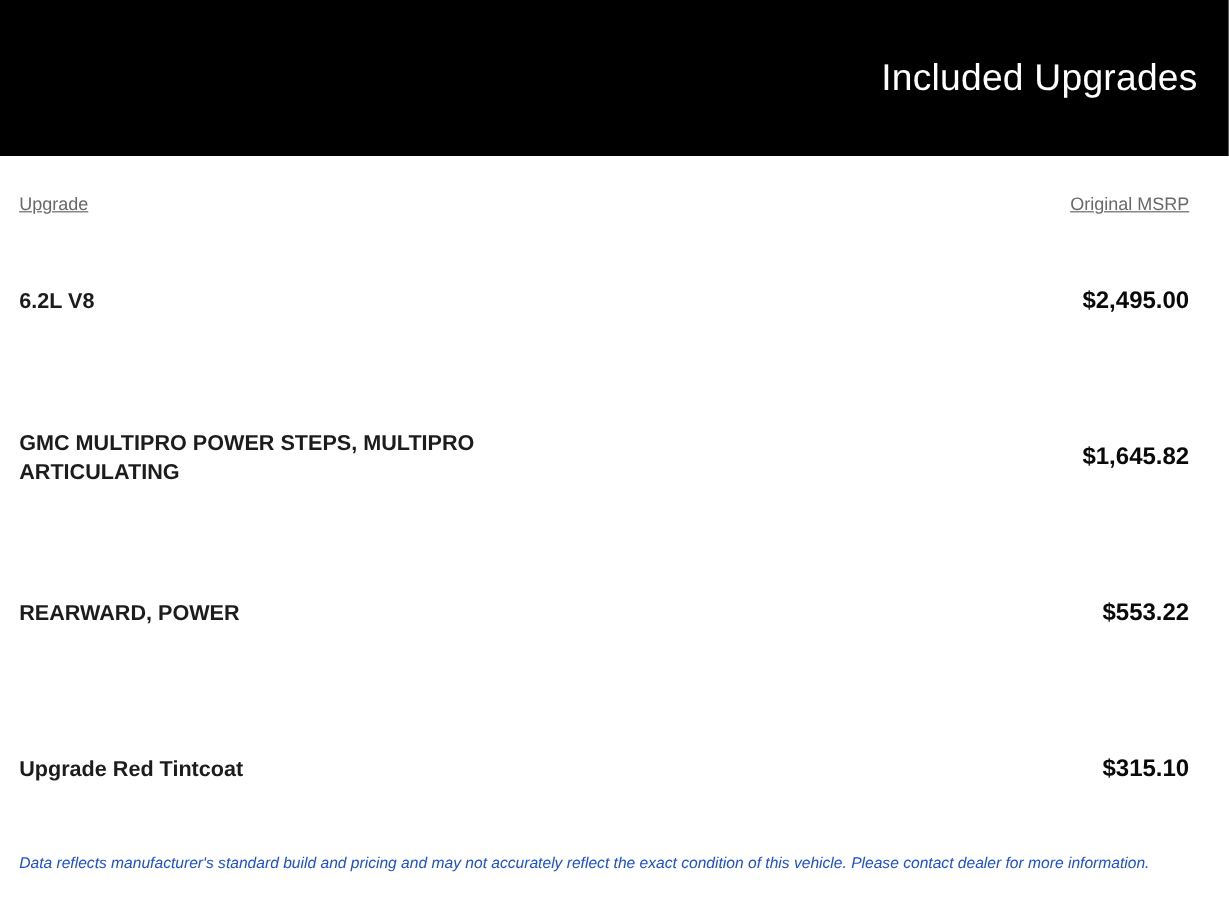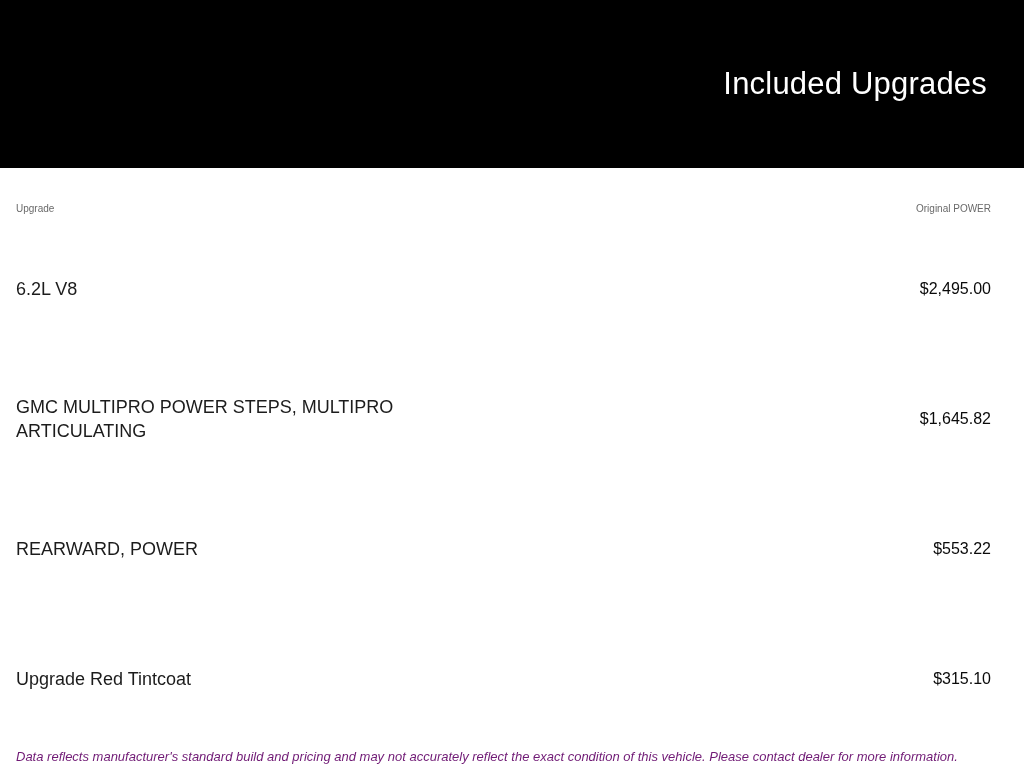--- a/index.html
+++ b/index.html
@@ -7,89 +7,91 @@
     width: 1024px;
     height: 768px;
     background: #ffffff;
     font-family: "Liberation Sans", sans-serif;
     overflow: hidden;
   }
   .page { width: 1024px; height: 768px; background: #ffffff; }
 
   
   .banner {
-    height: 168px;
+    height: 130px;
     background: #000000;
     display: flex;
     align-items: center;
     justify-content: flex-end;
-    padding-right: 37px;
+    padding-right: 26px;
   }
   .banner-title {
     color: #ffffff;
     font-size: 31px;
     font-weight: 400;
     letter-spacing: 0.2px;
   }
 
   
   .content { padding: 0 33px 0 16px; }
 
   .col-headers {
     margin-top: 32px;
     display: flex;
     justify-content: space-between;
     align-items: flex-start;
-    font-size: 10px;
+    font-size: 15px;
     color: #696969;
     line-height: 18px;
+    text-decoration: underline;
   }
 
   .rows { margin-top: 6px; }
   .upgrade-row {
     height: 130px;
     display: flex;
     justify-content: space-between;
     align-items: center;
   }
   .upgrade-name {
     font-size: 18px;
     color: #1c1c1c;
     line-height: 24px;
     max-width: 470px;
+    font-weight: bold;
   }
   .upgrade-price {
-    font-size: 16px;
-    font-weight: 400;
+    font-size: 20px;
+    font-weight: 700;
     color: #0a0a0a;
     white-space: nowrap;
   }
 
   .disclaimer {
     margin-top: 4px;
     font-size: 13px;
     font-style: italic;
-    color: #701a75;
+    color: #1d4ed8;
     line-height: 18px;
   }
 </style>
 </head>
 <body>
 
 <div class="page">
 
   <div class="banner">
     <div class="banner-title">Included Upgrades</div>
   </div>
 
   <div class="content">
 
     <div class="col-headers">
       <span>Upgrade</span>
-      <span>Original POWER</span>
+      <span>Original MSRP</span>
     </div>
 
     <div class="rows">
 
       <div class="upgrade-row">
         <div class="upgrade-name">6.2L V8</div>
         <div class="upgrade-price">$2,495.00</div>
       </div>
 
       <div class="upgrade-row">

